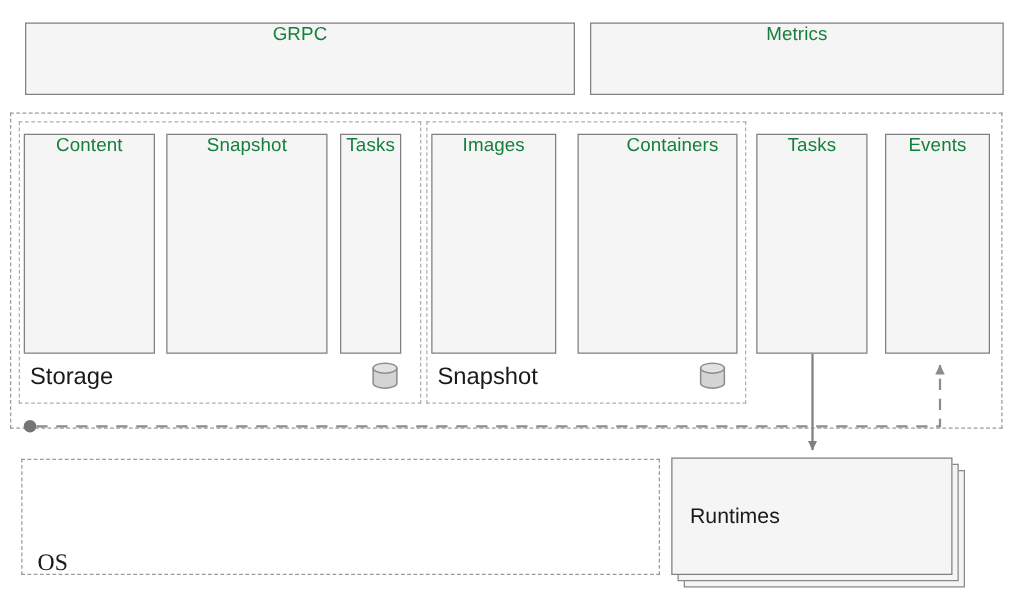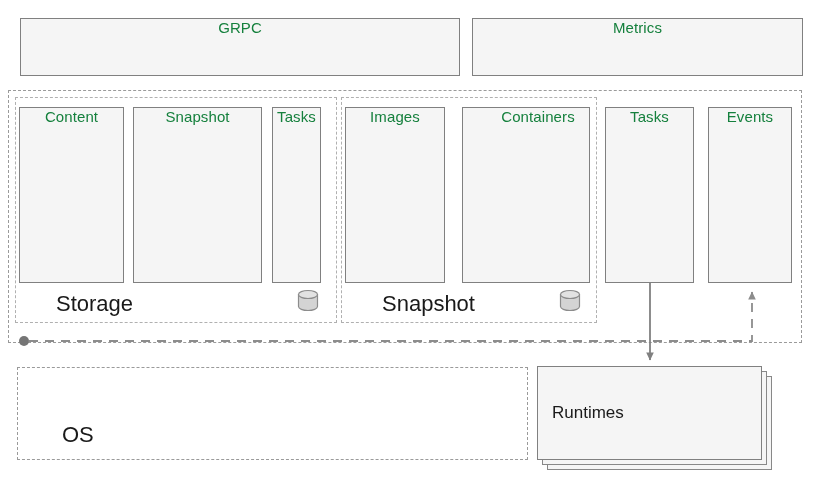--- a/index.html
+++ b/index.html
@@ -44,23 +44,22 @@
     position: absolute;
     box-sizing: border-box;
     background: transparent;
     border: 1.6px dashed #b0b0b0;
   }
 
   
   .group-label {
     position: absolute;
     color: #1a1a1a;
-    font-size: 22px;
+    font-size: 19px;
     white-space: nowrap;
-    margin-left: 32px;
   }
 
   
   .cylinder {
     position: absolute;
     width: 24px;
     height: 24px;
   }
 
   
@@ -155,21 +154,21 @@
 
   <div class="node" style="left:605px; top:107px; width:89px; height:176px;">
     <span>Tasks</span>
   </div>
 
   <div class="node" style="left:708px; top:107px; width:84px; height:176px;">
     <span>Events</span>
   </div>
 
   <div class="group-dashed" style="left:17px; top:367px; width:511px; height:93px;"></div>
-  <div class="group-label" style="left:30px; top:422px;">OS</div>
+  <div class="group-label" style="left:30px; top:440px;font-family:Liberation Serif, serif;">OS</div>
 
   <div class="stack-wrap" style="left:537px; top:366px; width:235px; height:104px;">
     <div class="stack-layer" style="left:10px; top:10px; width:225px; height:94px;"></div>
     <div class="stack-layer" style="left:5px; top:5px; width:225px; height:94px;"></div>
     <div class="stack-front" style="left:0px; top:0px; width:225px; height:94px;">
       <span>Runtimes</span>
     </div>
   </div>
 
   <svg id="connectors" viewBox="0 0 823 486">

